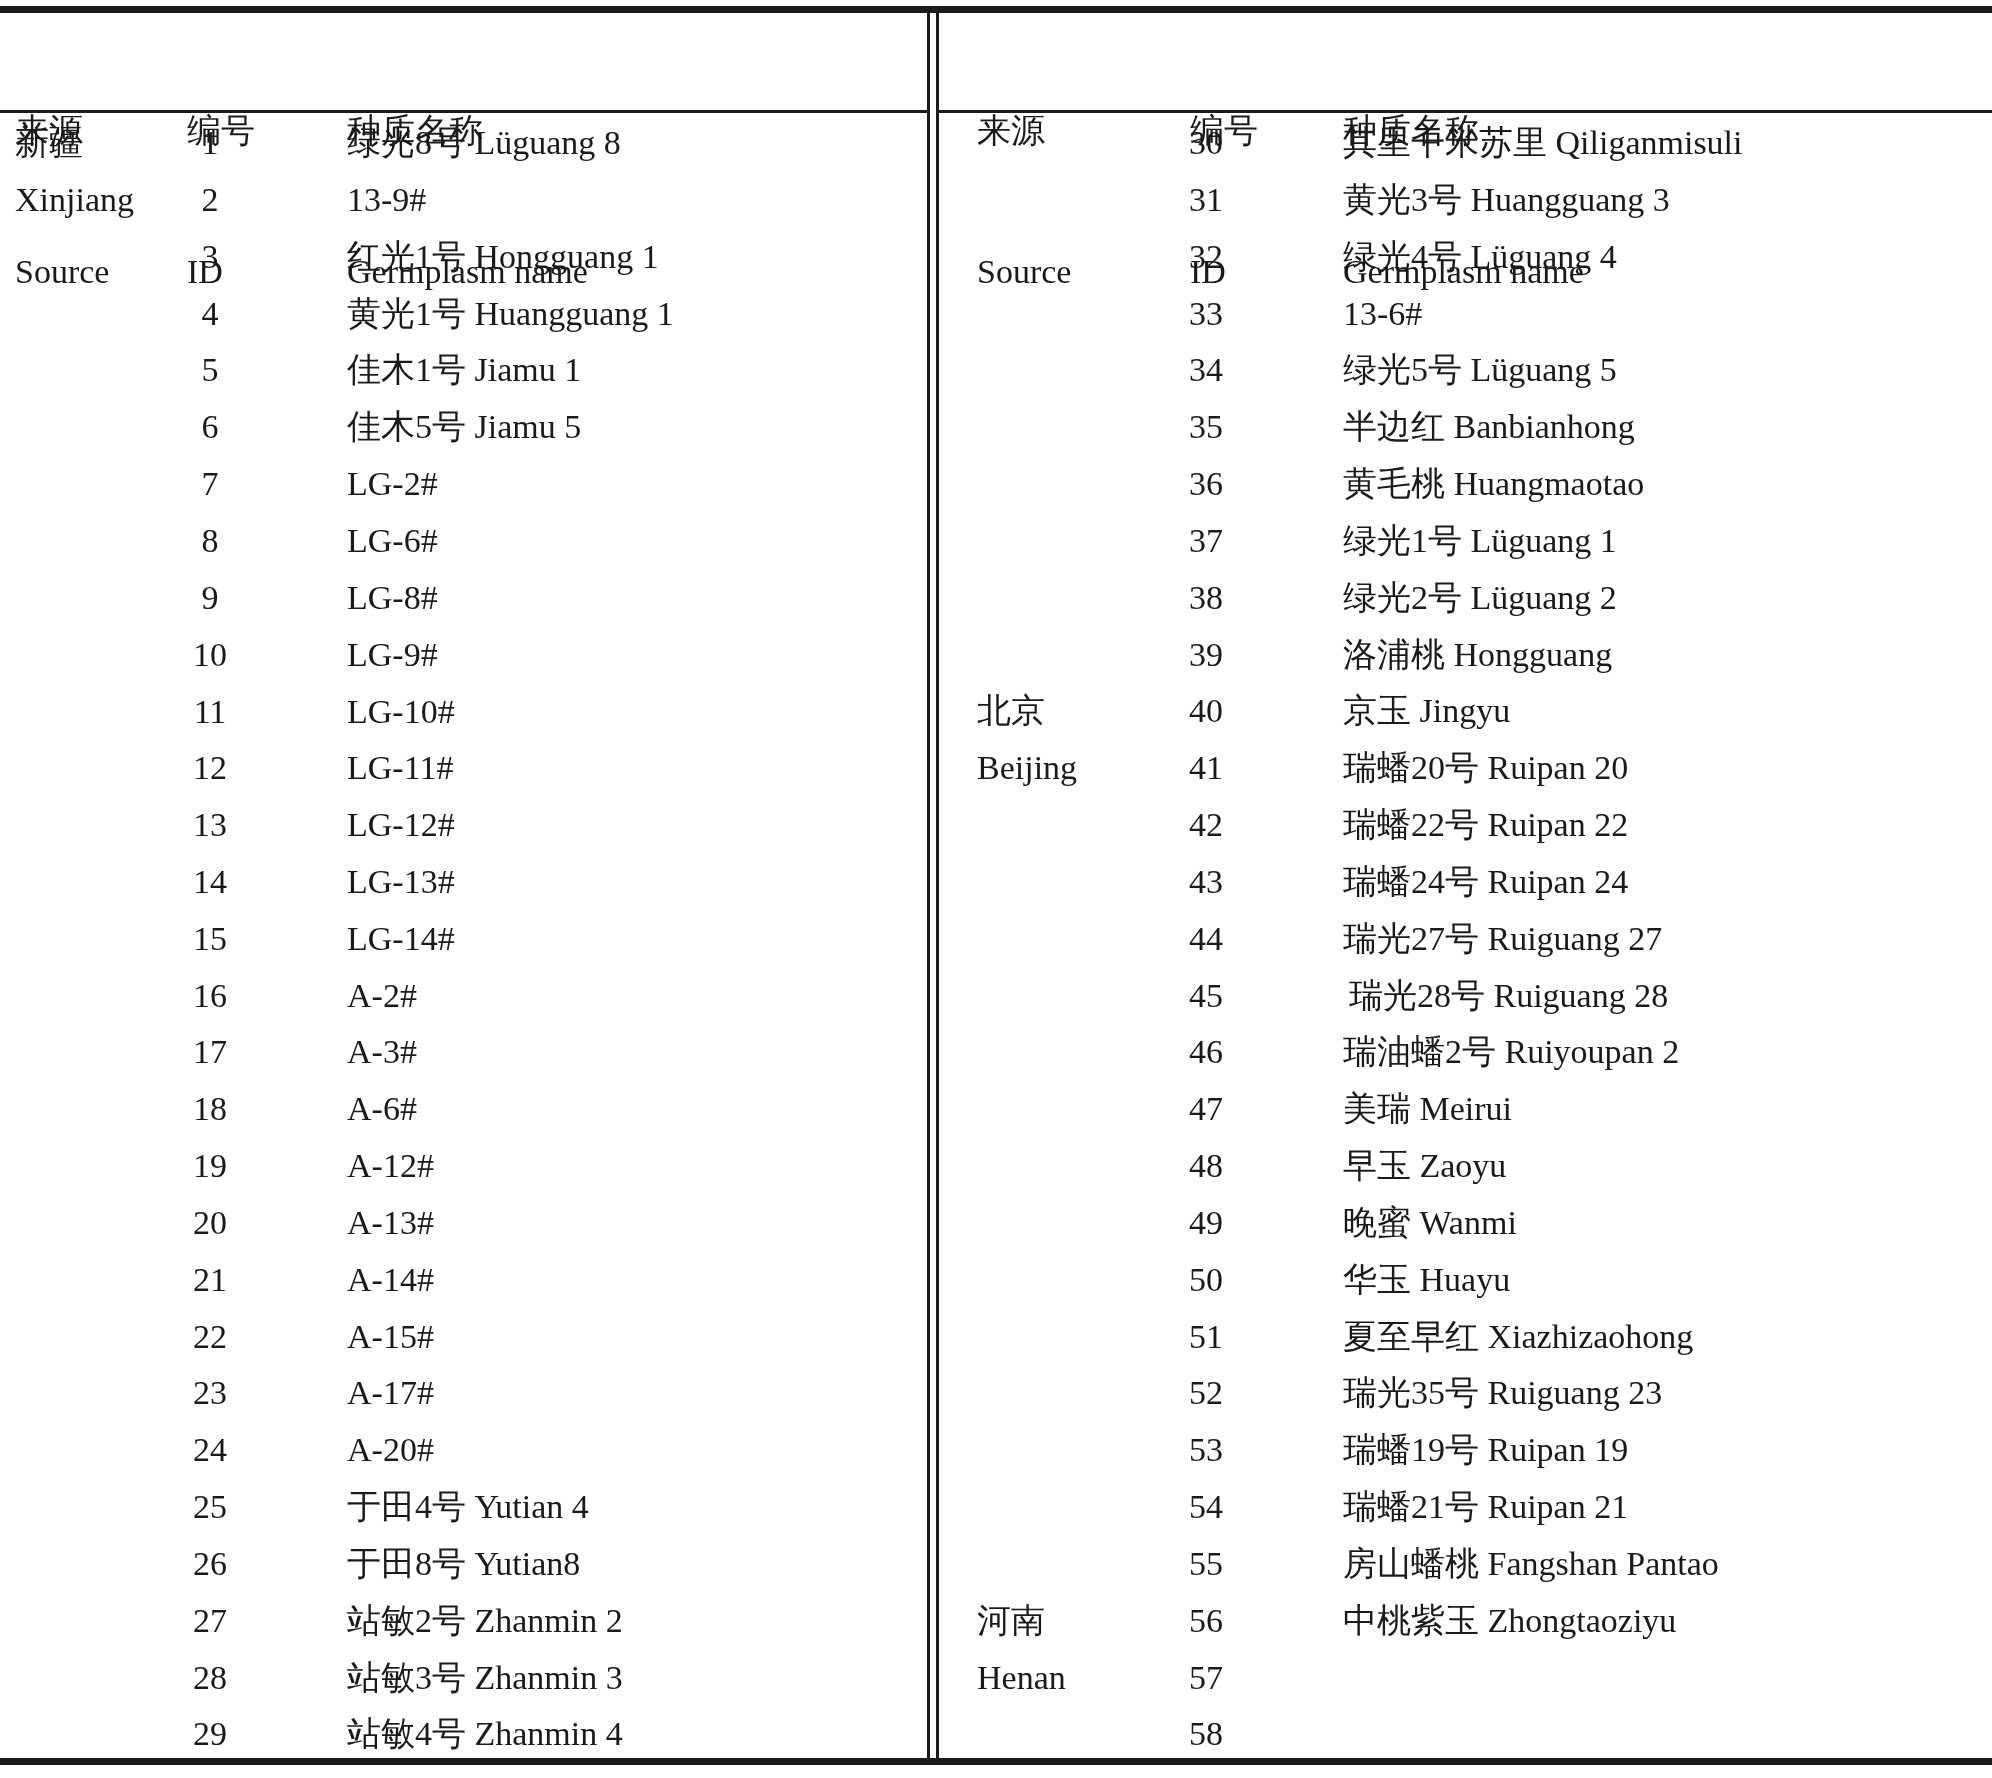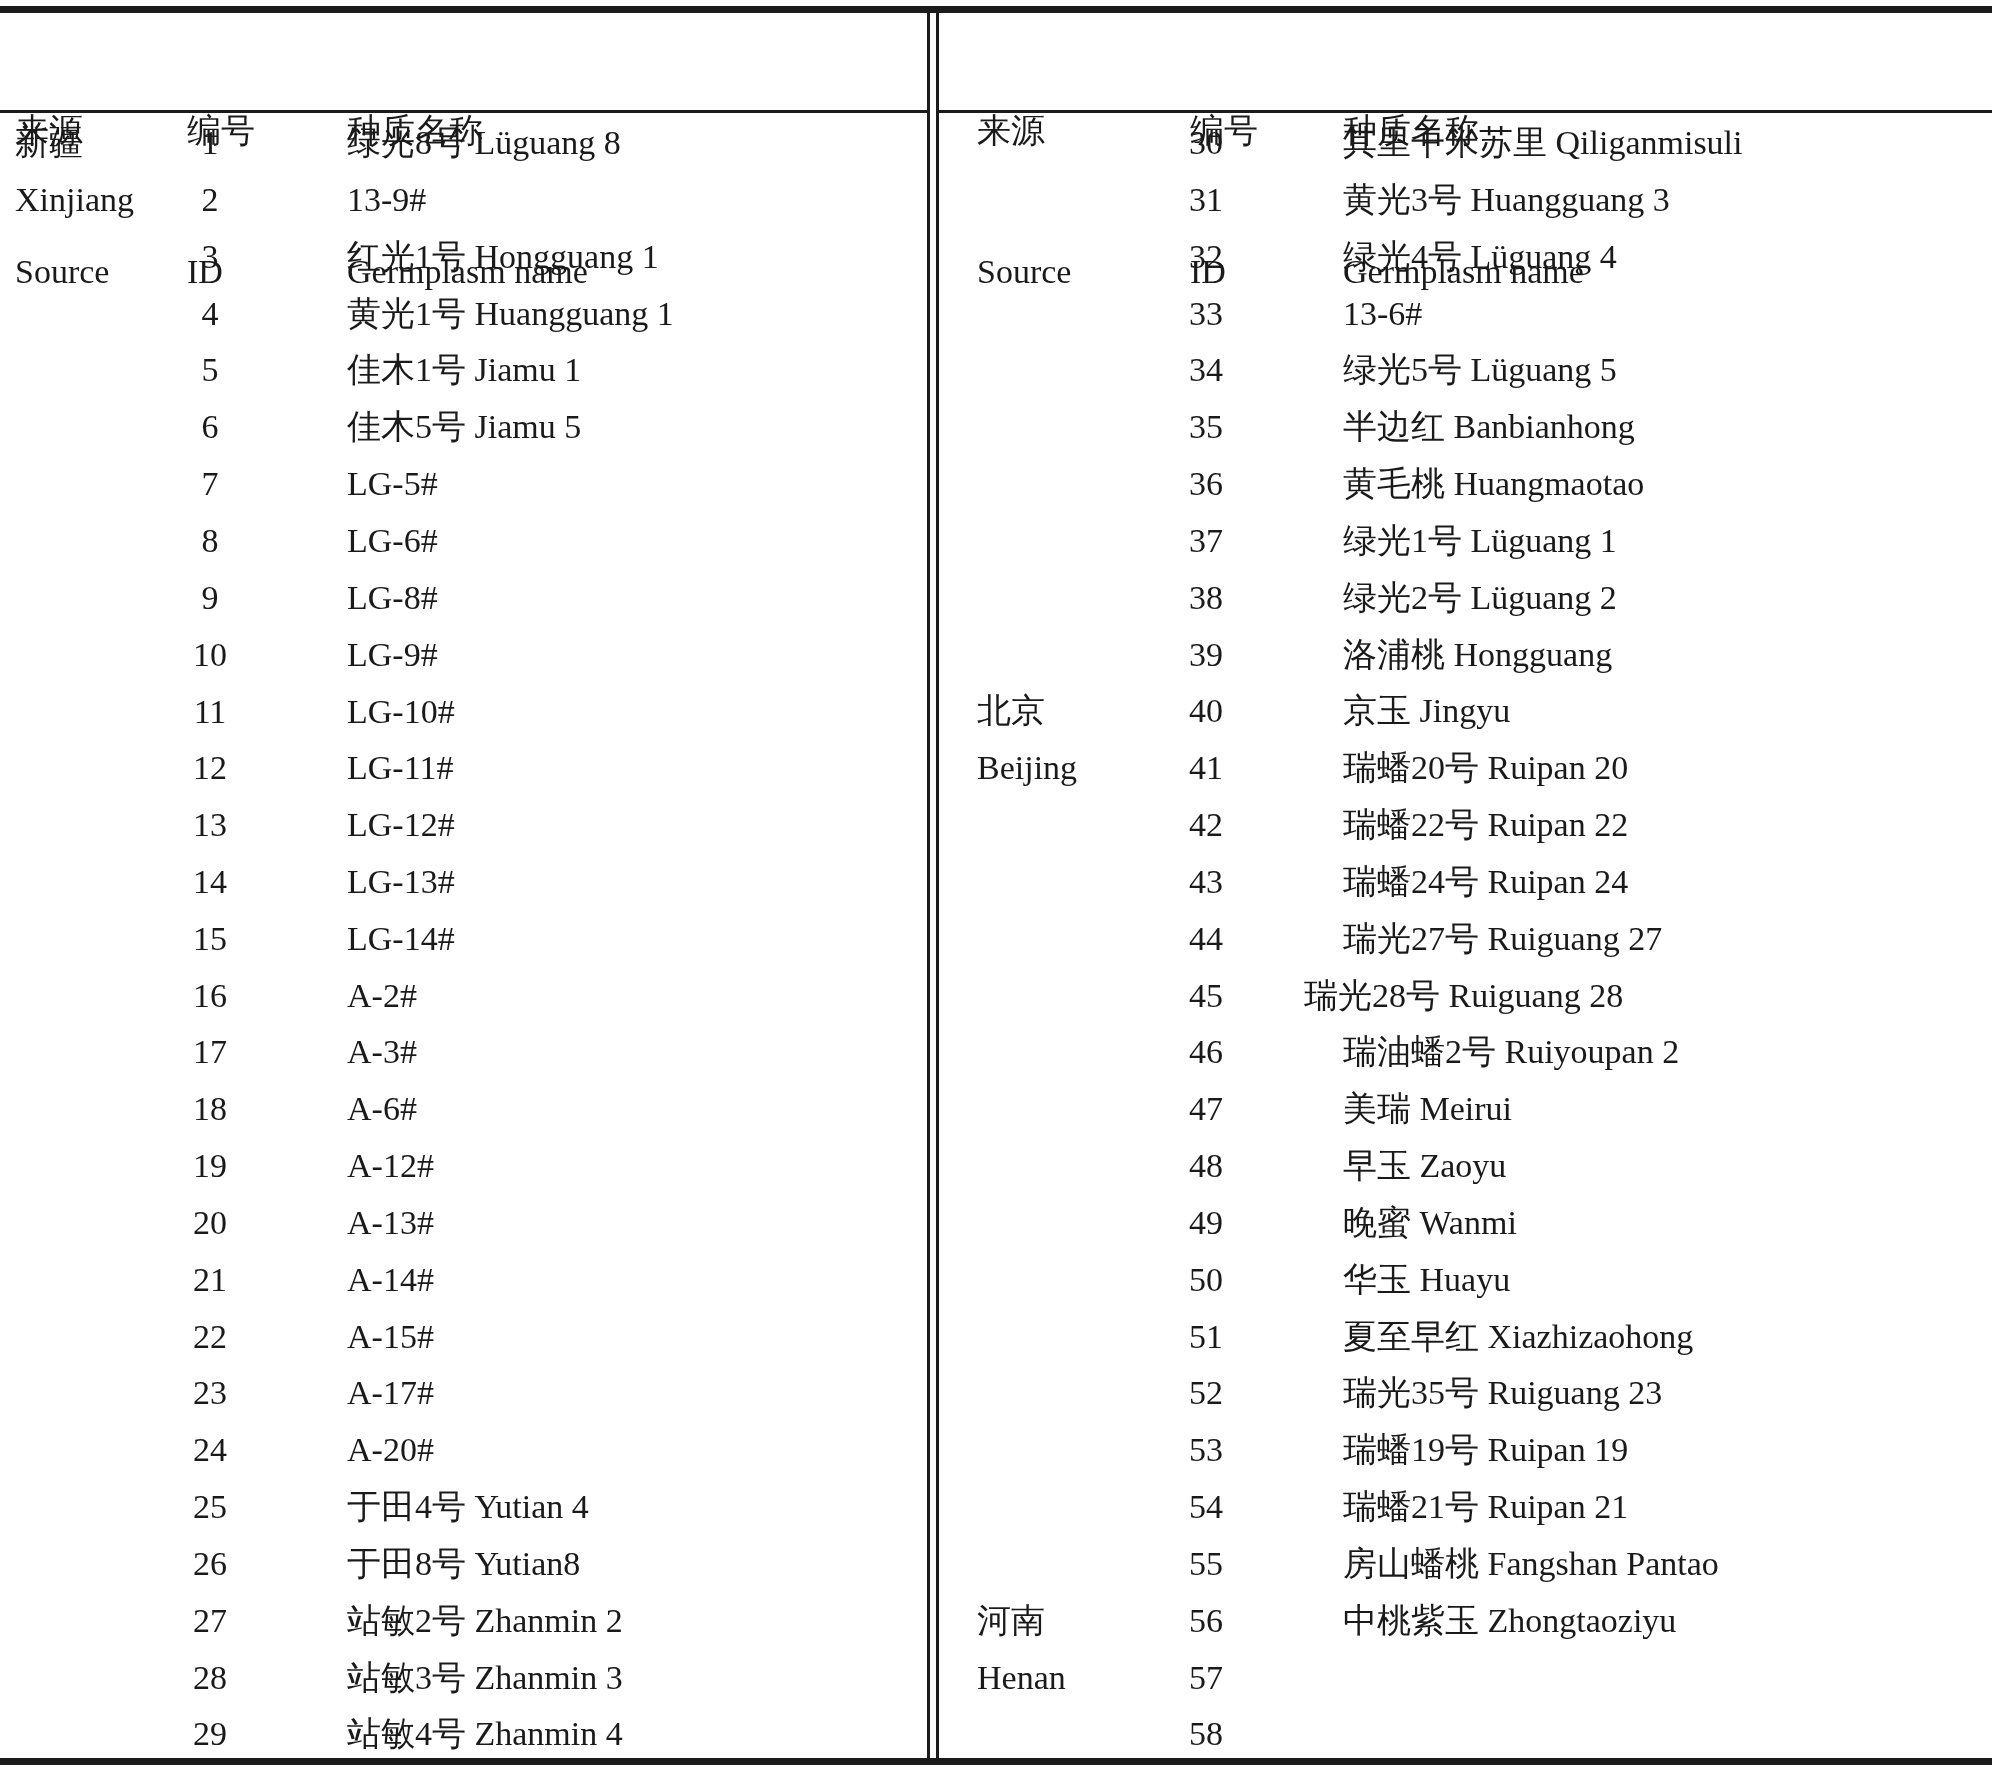--- a/index.html
+++ b/index.html
@@ -91,21 +91,21 @@
       <div class="row" style="top: 341.92px;">
         <span class="cell id" style="left:155px">5</span>
         <span class="cell name" style="left:347px">佳木1号 Jiamu 1</span>
       </div>
       <div class="row" style="top: 398.75px;">
         <span class="cell id" style="left:155px">6</span>
         <span class="cell name" style="left:347px">佳木5号 Jiamu 5</span>
       </div>
       <div class="row" style="top: 455.58px;">
         <span class="cell id" style="left:155px">7</span>
-        <span class="cell name" style="left:347px">LG-5#</span>
+        <span class="cell name" style="left:347px">LG-2#</span>
       </div>
       <div class="row" style="top: 512.41px;">
         <span class="cell id" style="left:155px">8</span>
         <span class="cell name" style="left:347px">LG-6#</span>
       </div>
       <div class="row" style="top: 569.24px;">
         <span class="cell id" style="left:155px">9</span>
         <span class="cell name" style="left:347px">LG-8#</span>
       </div>
       <div class="row" style="top: 626.07px;">
@@ -245,21 +245,21 @@
       <div class="row" style="top: 853.39px;">
         <span class="cell id" style="left:1151px">43</span>
         <span class="cell name" style="left:1343px">瑞蟠24号 Ruipan 24</span>
       </div>
       <div class="row" style="top: 910.22px;">
         <span class="cell id" style="left:1151px">44</span>
         <span class="cell name" style="left:1343px">瑞光27号 Ruiguang 27</span>
       </div>
       <div class="row" style="top: 967.05px;">
         <span class="cell id" style="left:1151px">45</span>
-        <span class="cell name" style="left:1304px">瑞光28号 Ruiguang 28</span>
+        <span class="cell name" style="left:1349px">瑞光28号 Ruiguang 28</span>
       </div>
       <div class="row" style="top: 1023.88px;">
         <span class="cell id" style="left:1151px">46</span>
         <span class="cell name" style="left:1343px">瑞油蟠2号 Ruiyoupan 2</span>
       </div>
       <div class="row" style="top: 1080.71px;">
         <span class="cell id" style="left:1151px">47</span>
         <span class="cell name" style="left:1343px">美瑞 Meirui</span>
       </div>
       <div class="row" style="top: 1137.54px;">

